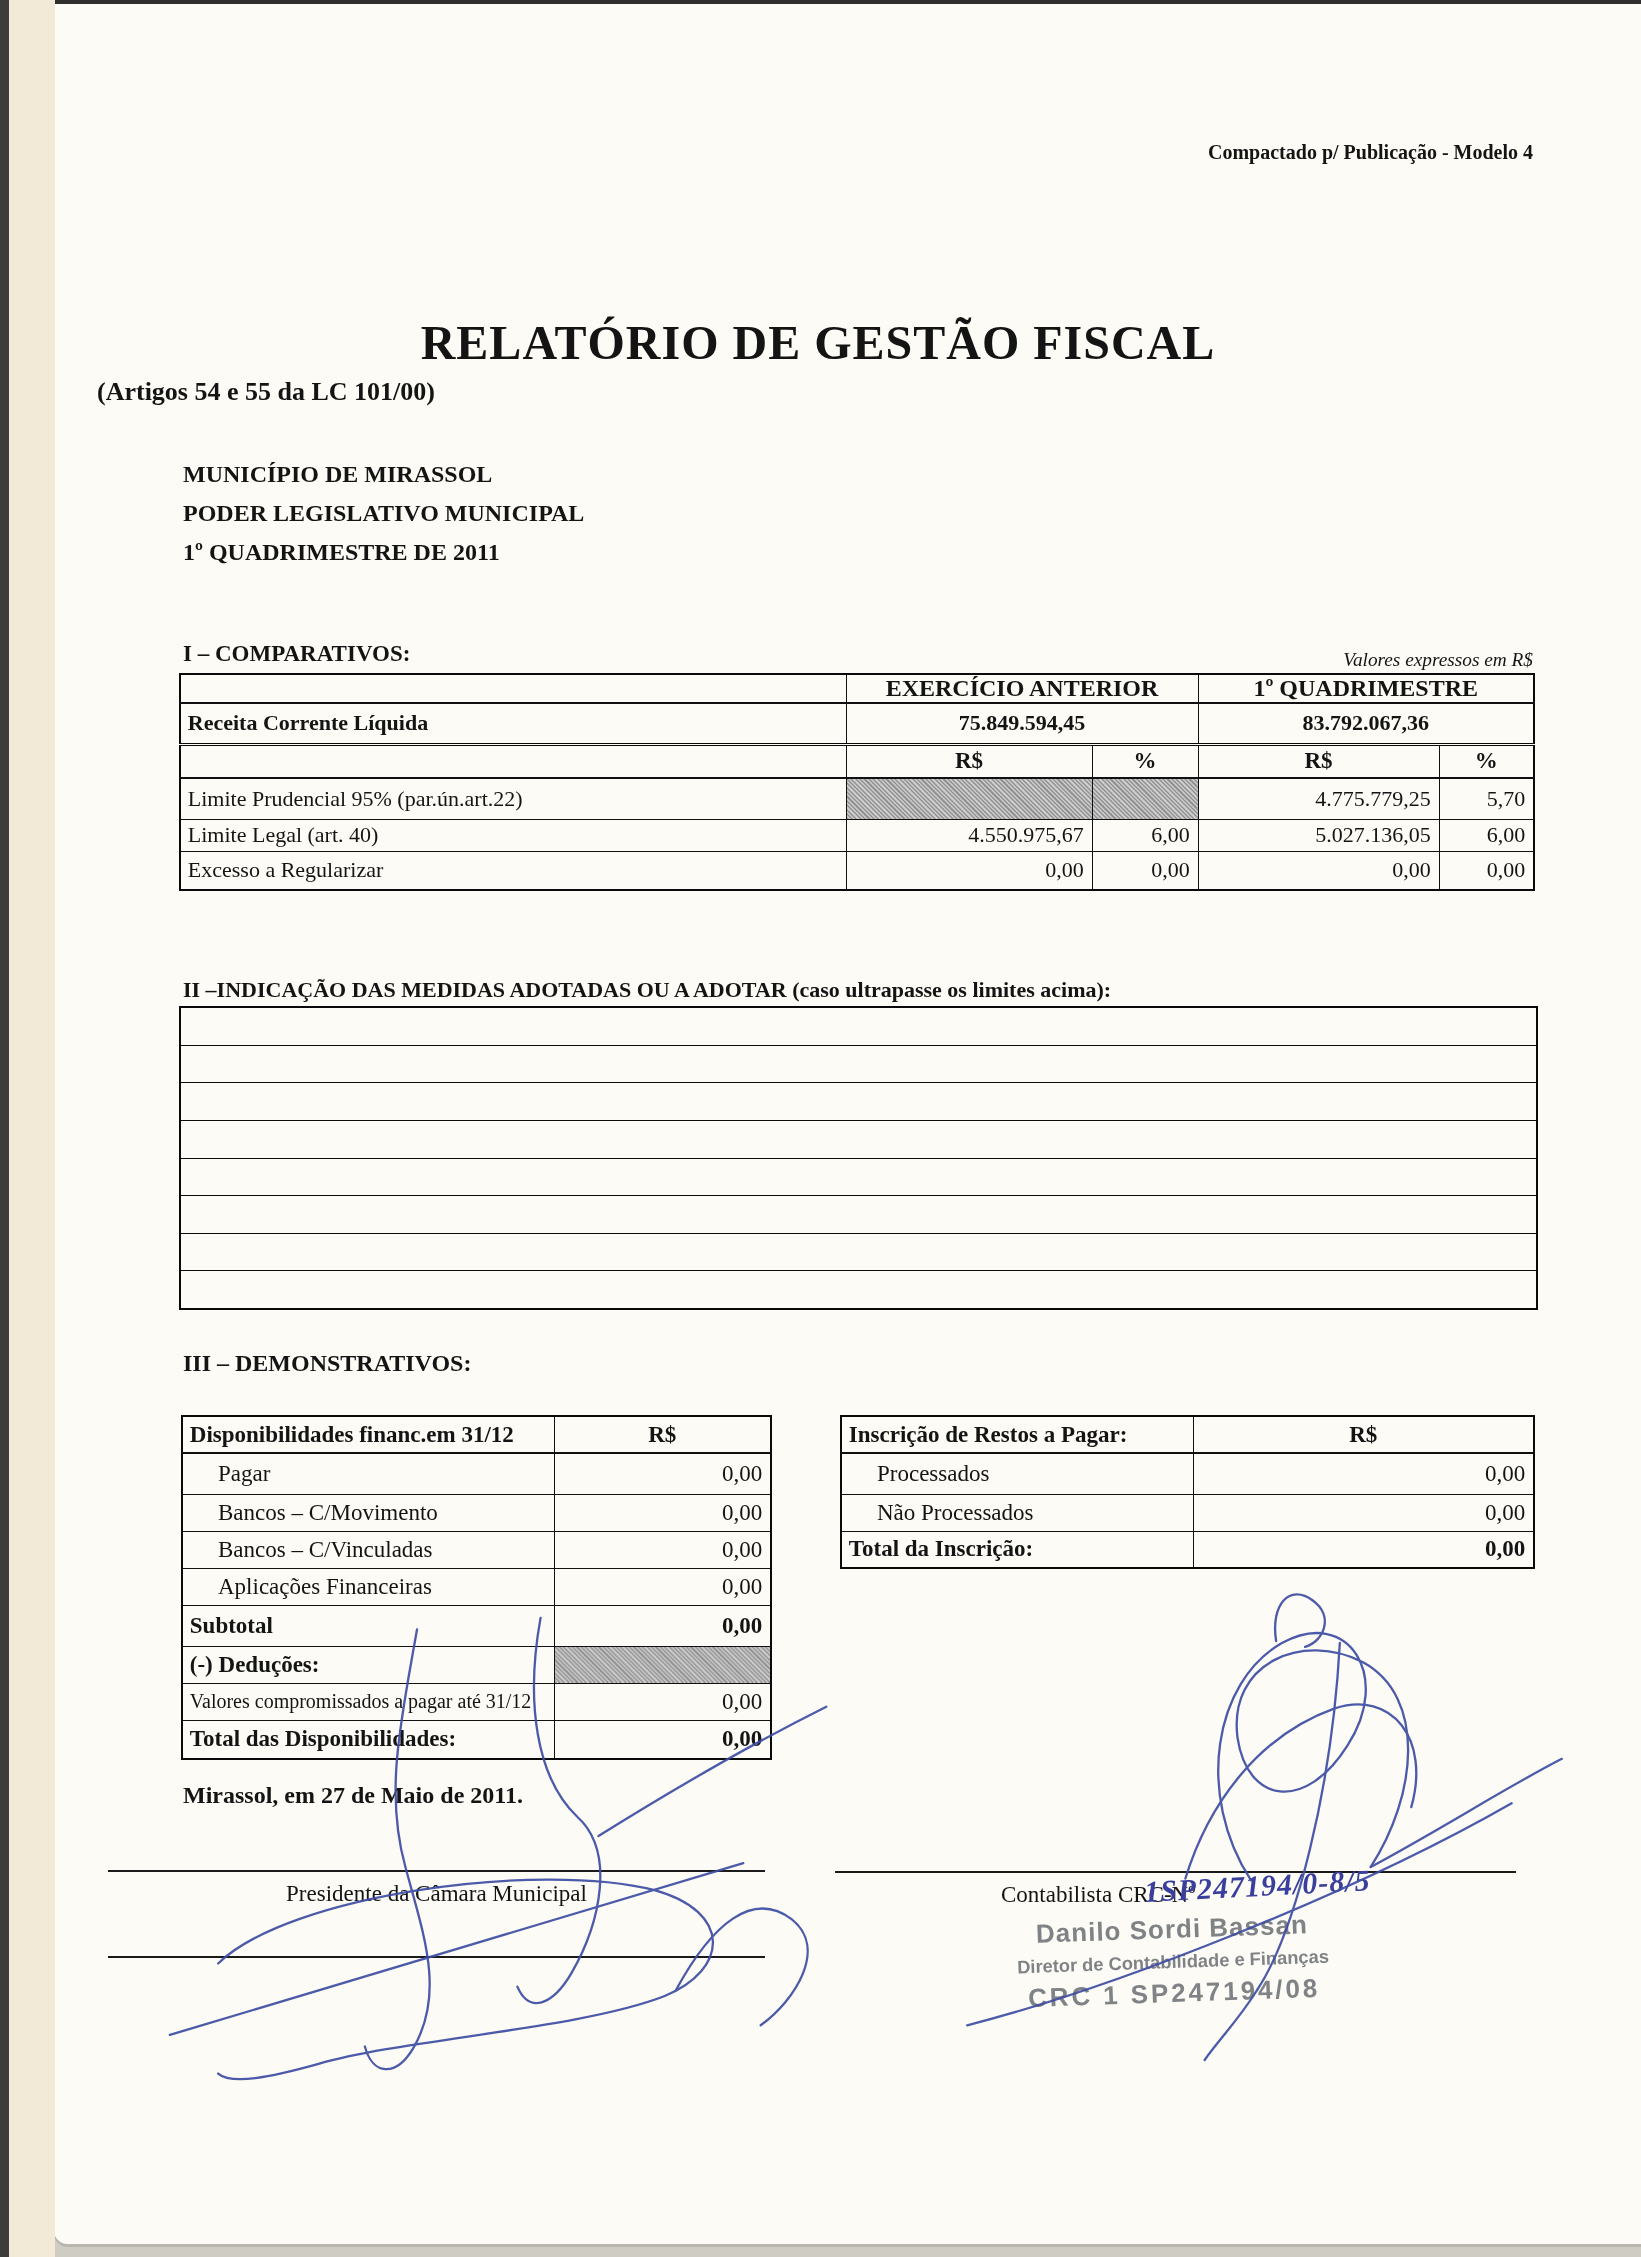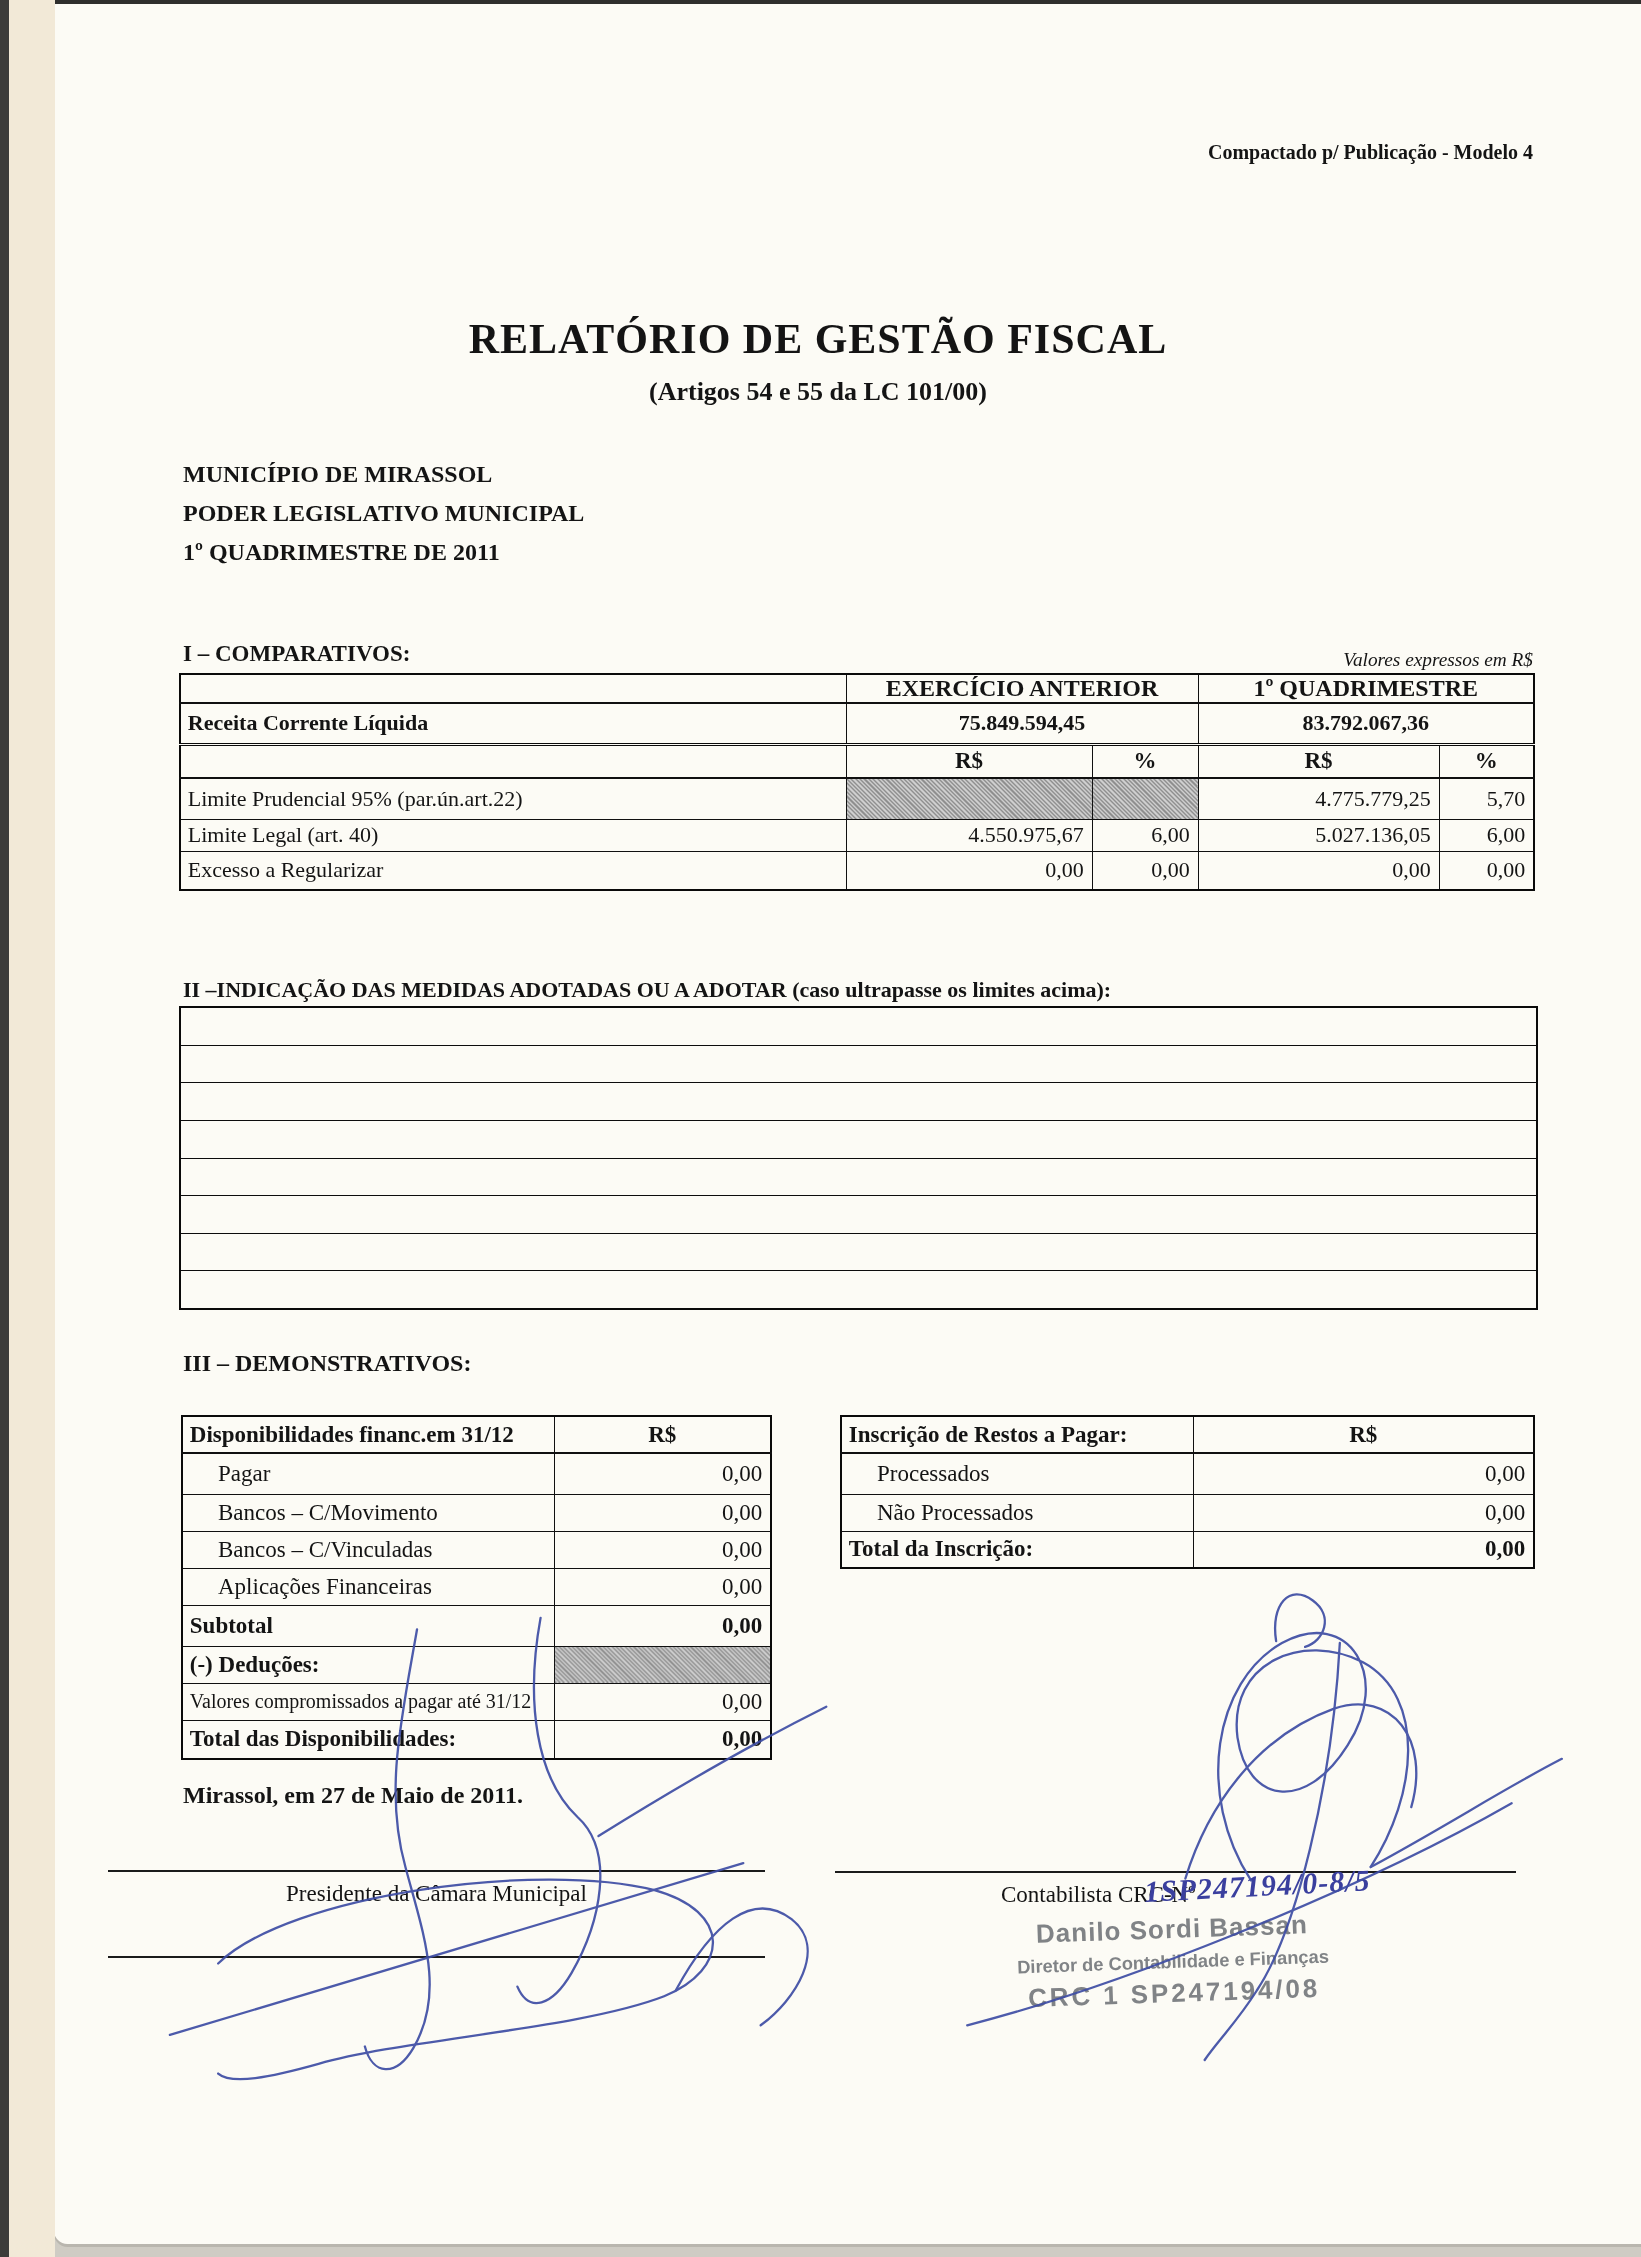--- a/index.html
+++ b/index.html
@@ -8,22 +8,22 @@
   
   .top-scan-line{position:absolute;left:0;top:0;width:1641px;height:3.9px;background:#2f2f2d;}
   .left-dark-strip{position:absolute;left:0;top:0;width:8.7px;height:2257px;background:#3c3c3a;}
   .left-beige-strip{position:absolute;left:8.7px;top:0;width:46px;height:2257px;background:#f2e9d7;}
   .sheet{position:absolute;left:54px;top:3.9px;width:1587px;height:2240px;background:#fcfbf5;
          border-bottom-left-radius:13.5px;box-shadow:0 2.9px 0 #b9b6ae;}
   
   .corner-note{position:absolute;left:869px;top:141px;width:664px;text-align:right;
                font-weight:bold;font-size:20px;}
   .title{position:absolute;left:97px;top:315px;width:1442px;text-align:center;
-         font-weight:bold;font-size:42px;letter-spacing:1px;}
-  .subtitle{position:absolute;left:97px;top:377px;width:1442px;text-align:center;
+         font-weight:bold;font-size:48px;letter-spacing:1px;}
+  .subtitle{position:absolute;left:97px;top:377px;width:1442px;text-align:left;
             font-weight:bold;font-size:26px;}
   .entity{position:absolute;left:183px;top:455px;font-weight:bold;font-size:24px;line-height:39px;}
   
   .s1-heading{position:absolute;left:183px;top:641px;font-weight:bold;font-size:23px;}
   .values-note{position:absolute;left:1062px;top:649px;width:471px;text-align:right;
                font-style:italic;font-size:19.3px;}
   .s2-heading{position:absolute;left:183px;top:977px;width:1352px;font-weight:bold;font-size:22px;}
   .s3-heading{position:absolute;left:183px;top:1350px;font-weight:bold;font-size:24px;}
   .date-line{position:absolute;left:183px;top:1782px;font-weight:bold;font-size:24px;}
   

